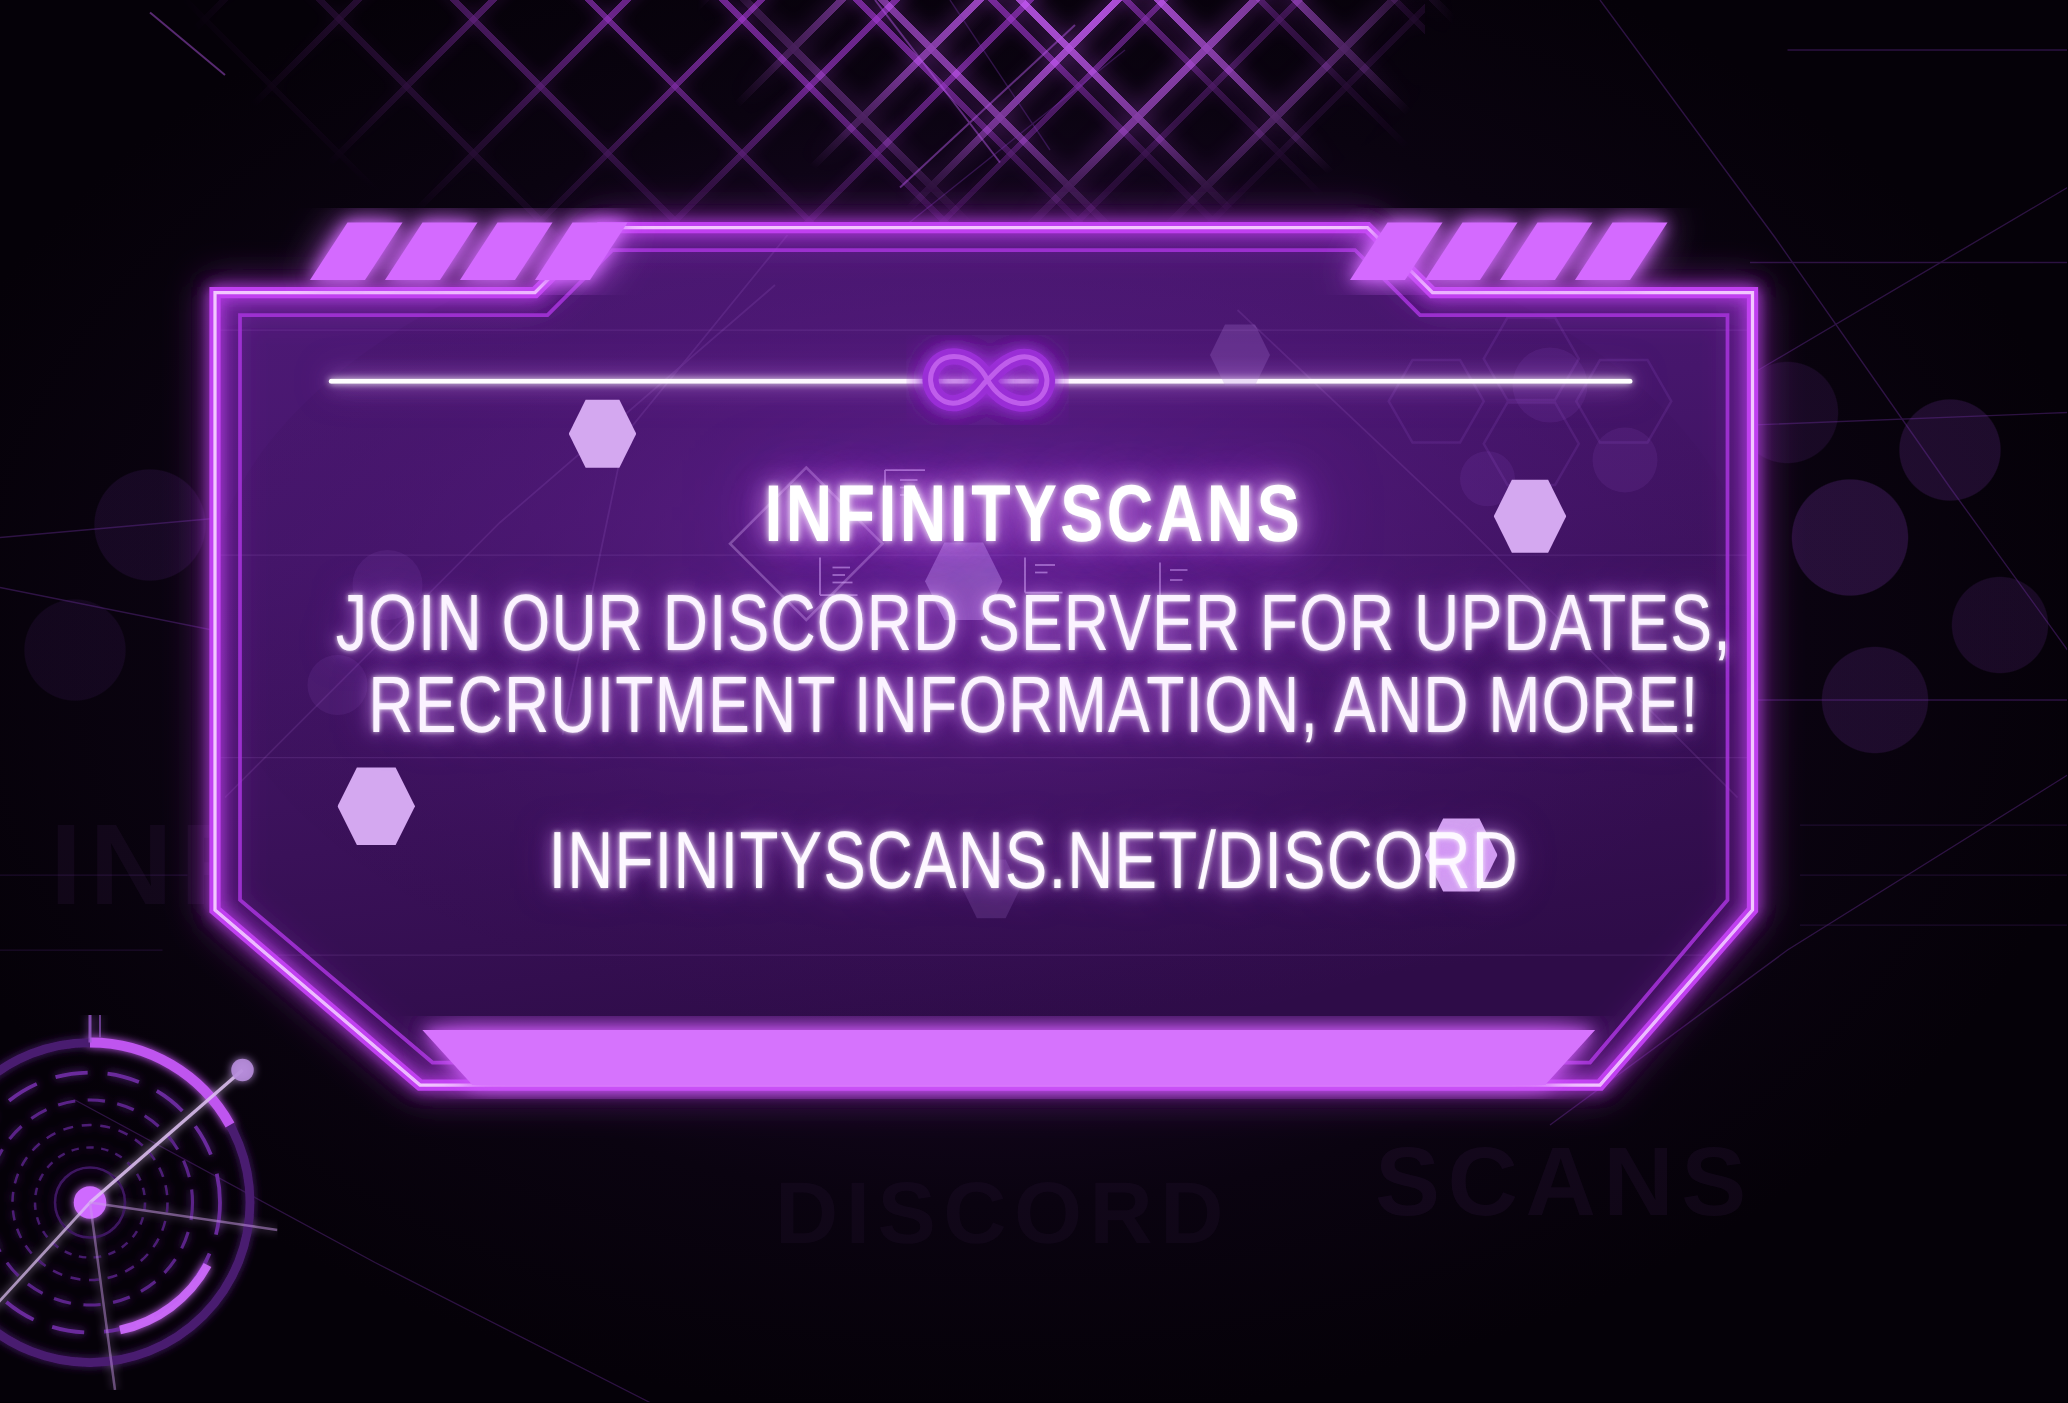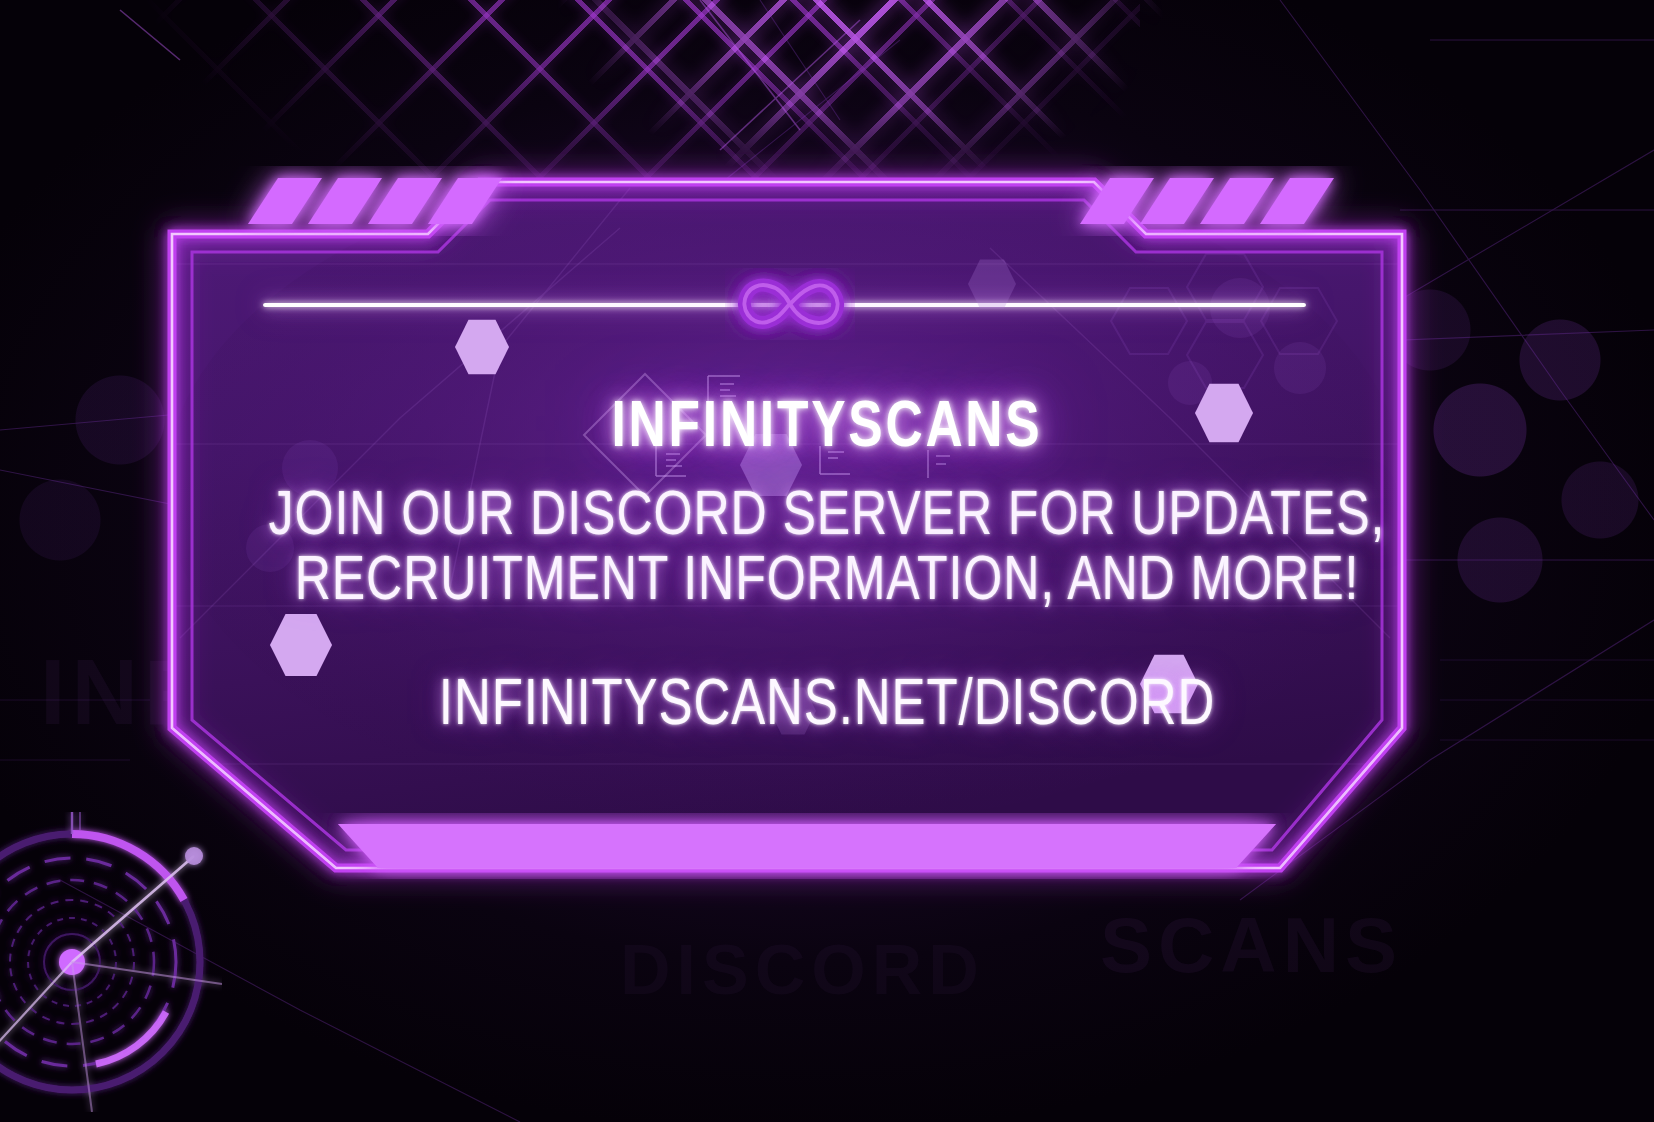--- a/index.html
+++ b/index.html
@@ -82,21 +82,21 @@
     border-radius:2px;
   }
 
   
   .infinity{
     position:absolute;left:725px;top:268px;width:130px;height:72px;
   }
 
   
   .text-block{
-    position:absolute;left:0;top:391px;width:1654px;text-align:center;
+    position:absolute;left:0;top:378px;width:1654px;text-align:center;
   }
   .brand{
     font-family:"Liberation Sans Narrow","Liberation Sans", sans-serif;
     font-weight:700;
     font-size:56px;
     letter-spacing:3px;
     color:#ffffff;
     transform:scaleX(.92) scaleY(1.15);
     margin:0 0 6px 0;
     text-shadow:

